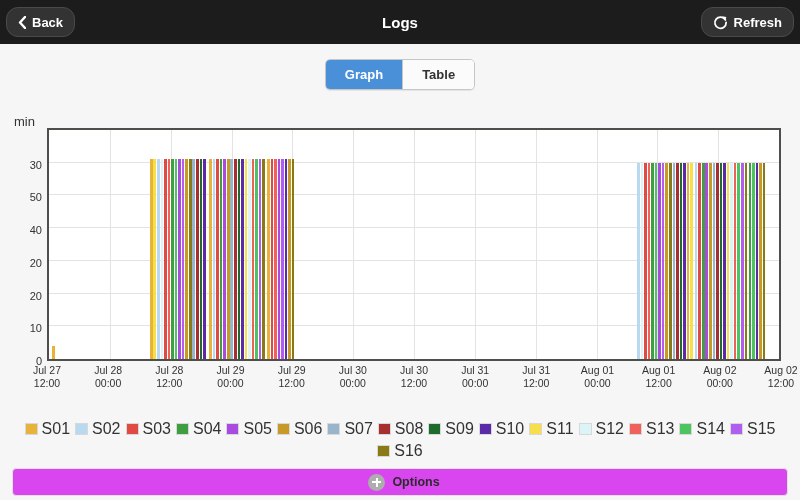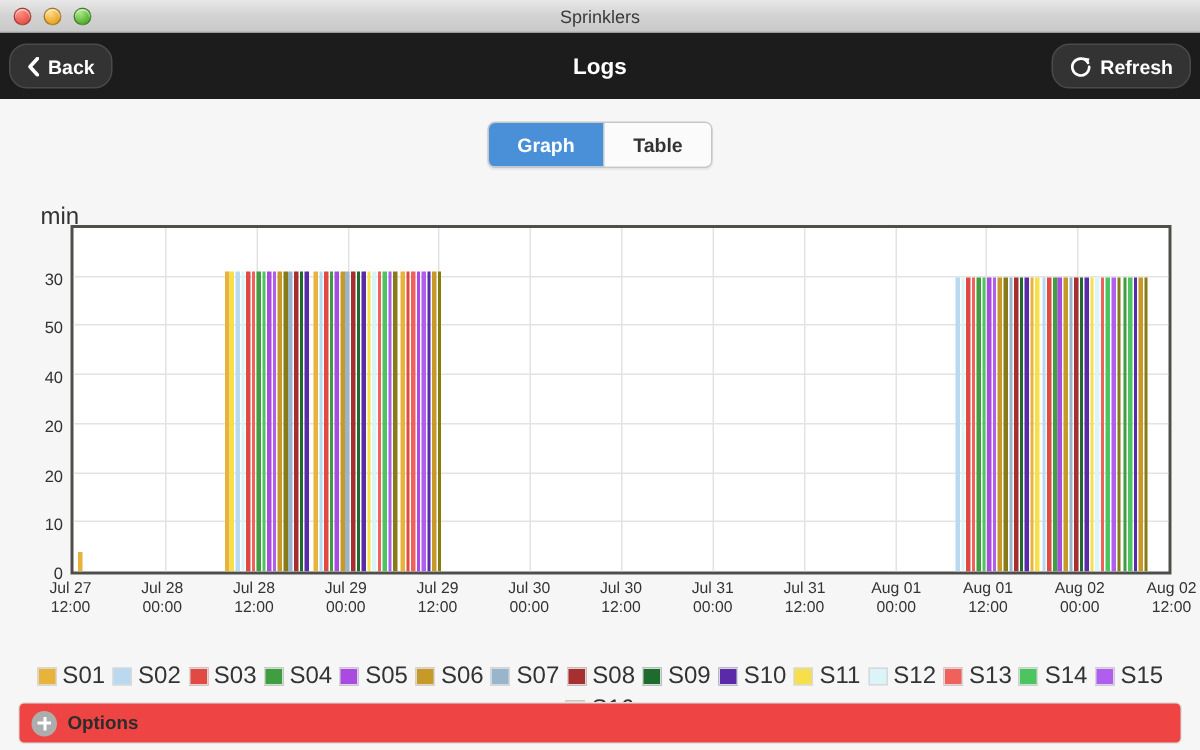--- a/index.html
+++ b/index.html
@@ -92,22 +92,22 @@
   .seg:last-child { border-right: none; }
   .seg.active { background: #4a90d9; color: #fff; }
 
   
   .chart-area {
     position: relative;
     margin: 12px 14px 0 14px;
     height: 290px;
   }
   .unit-label {
-    position: absolute; left: 13px; top: 0;
-    font-size: 16px; color: #333;
+    position: absolute; left: 0; top: 0;
+    font-size: 13px; color: #333;
   }
   .plot-frame {
     position: absolute;
     left: 33px; right: 5px; top: 14px; bottom: 43px;
     border: 2px solid #4e4e4a;
     background: #fff;
     overflow: hidden;
   }
   .gridline-h {
     position: absolute; left: 0; right: 0;
@@ -152,52 +152,45 @@
 
   
   .options-bar {
     position: absolute; left: 0; right: 0; bottom: 0;
     height: 36px;
     padding: 0 12px;
     display: flex; align-items: center;
   }
   .options-btn {
     width: 100%; height: 28px;
-    background: #ef4444;
+    background: #d946ef;
     border: 1px solid #e2e2e2;
     border-radius: 4px;
     display: flex; align-items: center; gap: 7px;
     padding-left: 8px;
     cursor: pointer;
+    justify-content: center;
   }
   .plus-icon {
     width: 17px; height: 17px; border-radius: 50%;
     background: #adadad;
     position: relative; flex: none;
   }
   .plus-icon::before, .plus-icon::after {
     content: ""; position: absolute; background: #fff;
   }
   .plus-icon::before { left: 4px; right: 4px; top: 7.5px; height: 2px; }
   .plus-icon::after  { top: 4px; bottom: 4px; left: 7.5px; width: 2px; }
   .options-label { font-size: 12.5px; font-weight: bold; color: #2c2c2c; }
 </style>
 </head>
 <body>
 
 <div id="app">
 
-  <div class="titlebar">
-    <div class="traffic">
-      <div class="light red"></div>
-      <div class="light yellow"></div>
-      <div class="light green"></div>
-    </div>
-    <div class="window-title">Sprinklers</div>
-  </div>
 
   <div class="navbar">
     <div class="nav-btn">
       <svg class="chev" width="8" height="13" viewBox="0 0 8 13">
         <path d="M7 1 L2 6.5 L7 12" stroke="#fff" stroke-width="2.4" fill="none" stroke-linecap="round" stroke-linejoin="round"></path>
       </svg>
       <span>Back</span>
     </div>
     <div class="nav-title">Logs</div>
     <div class="nav-btn">

